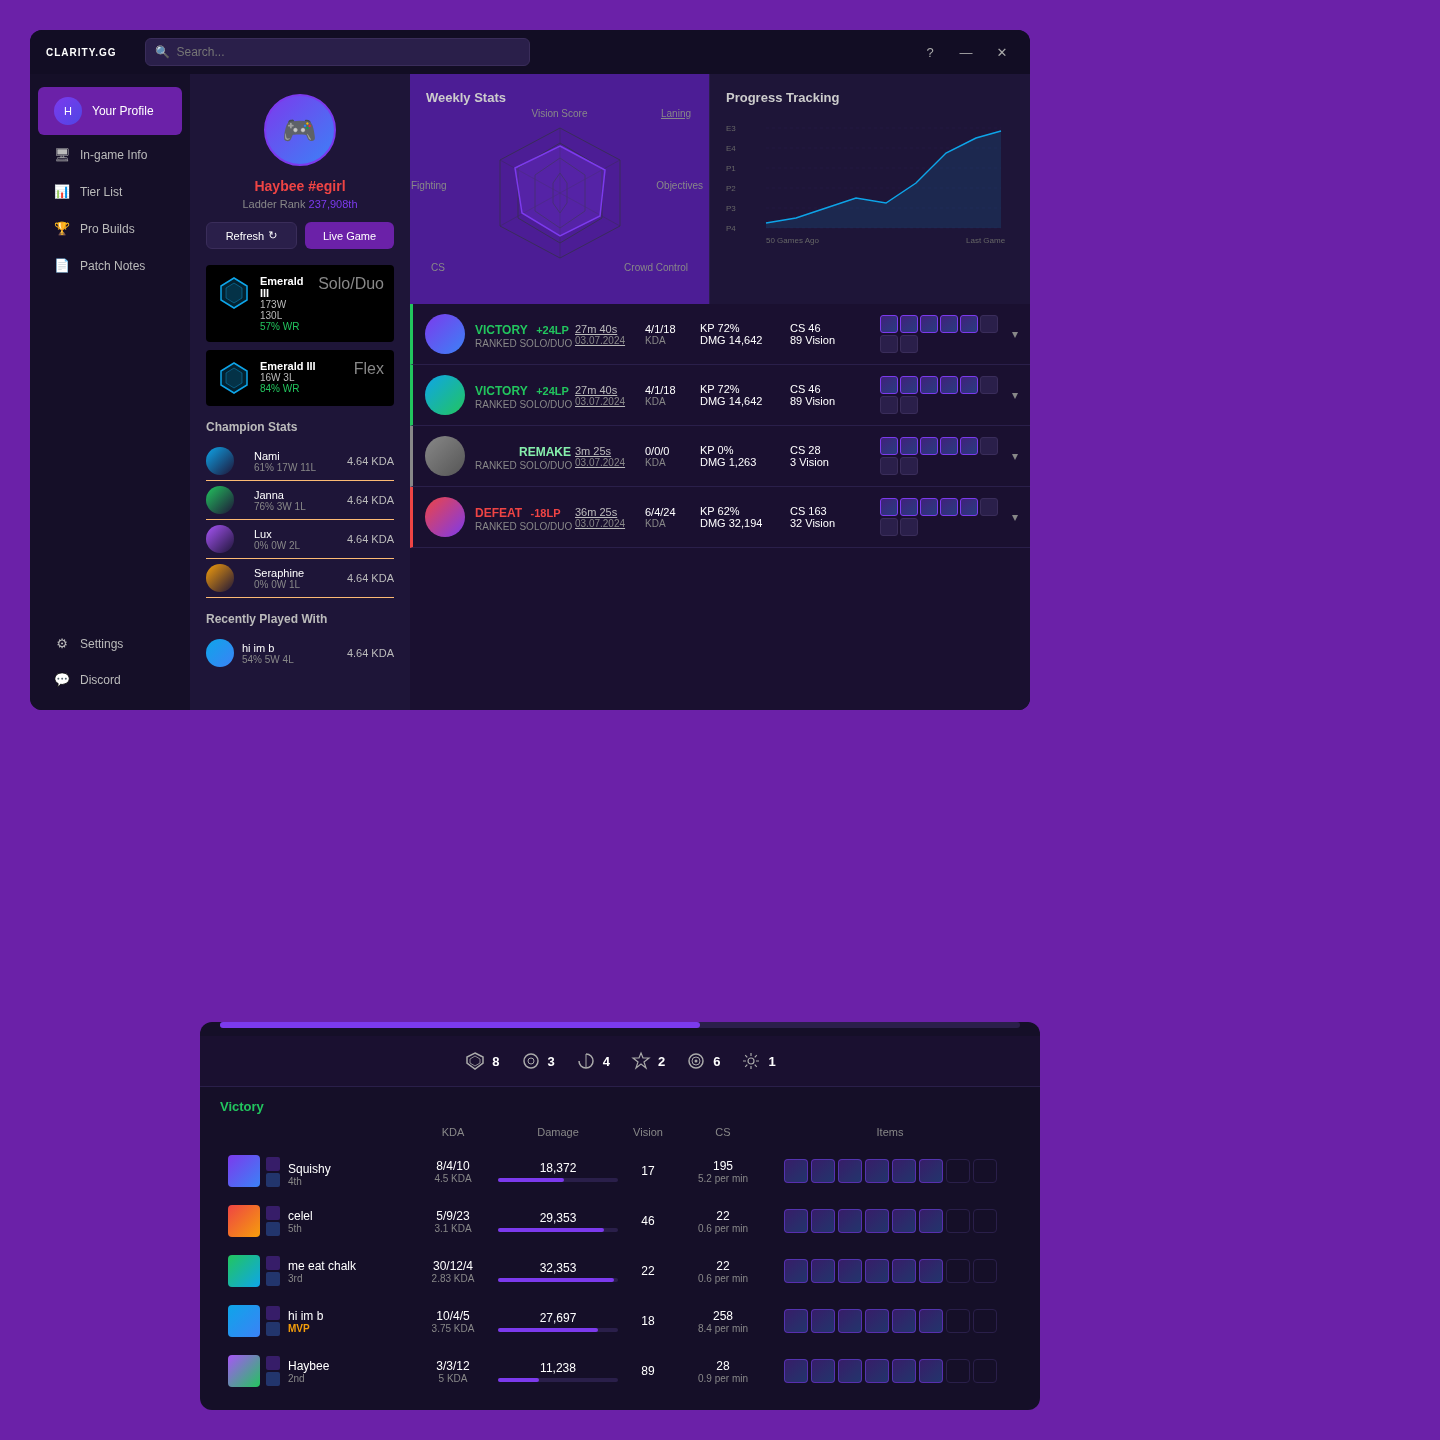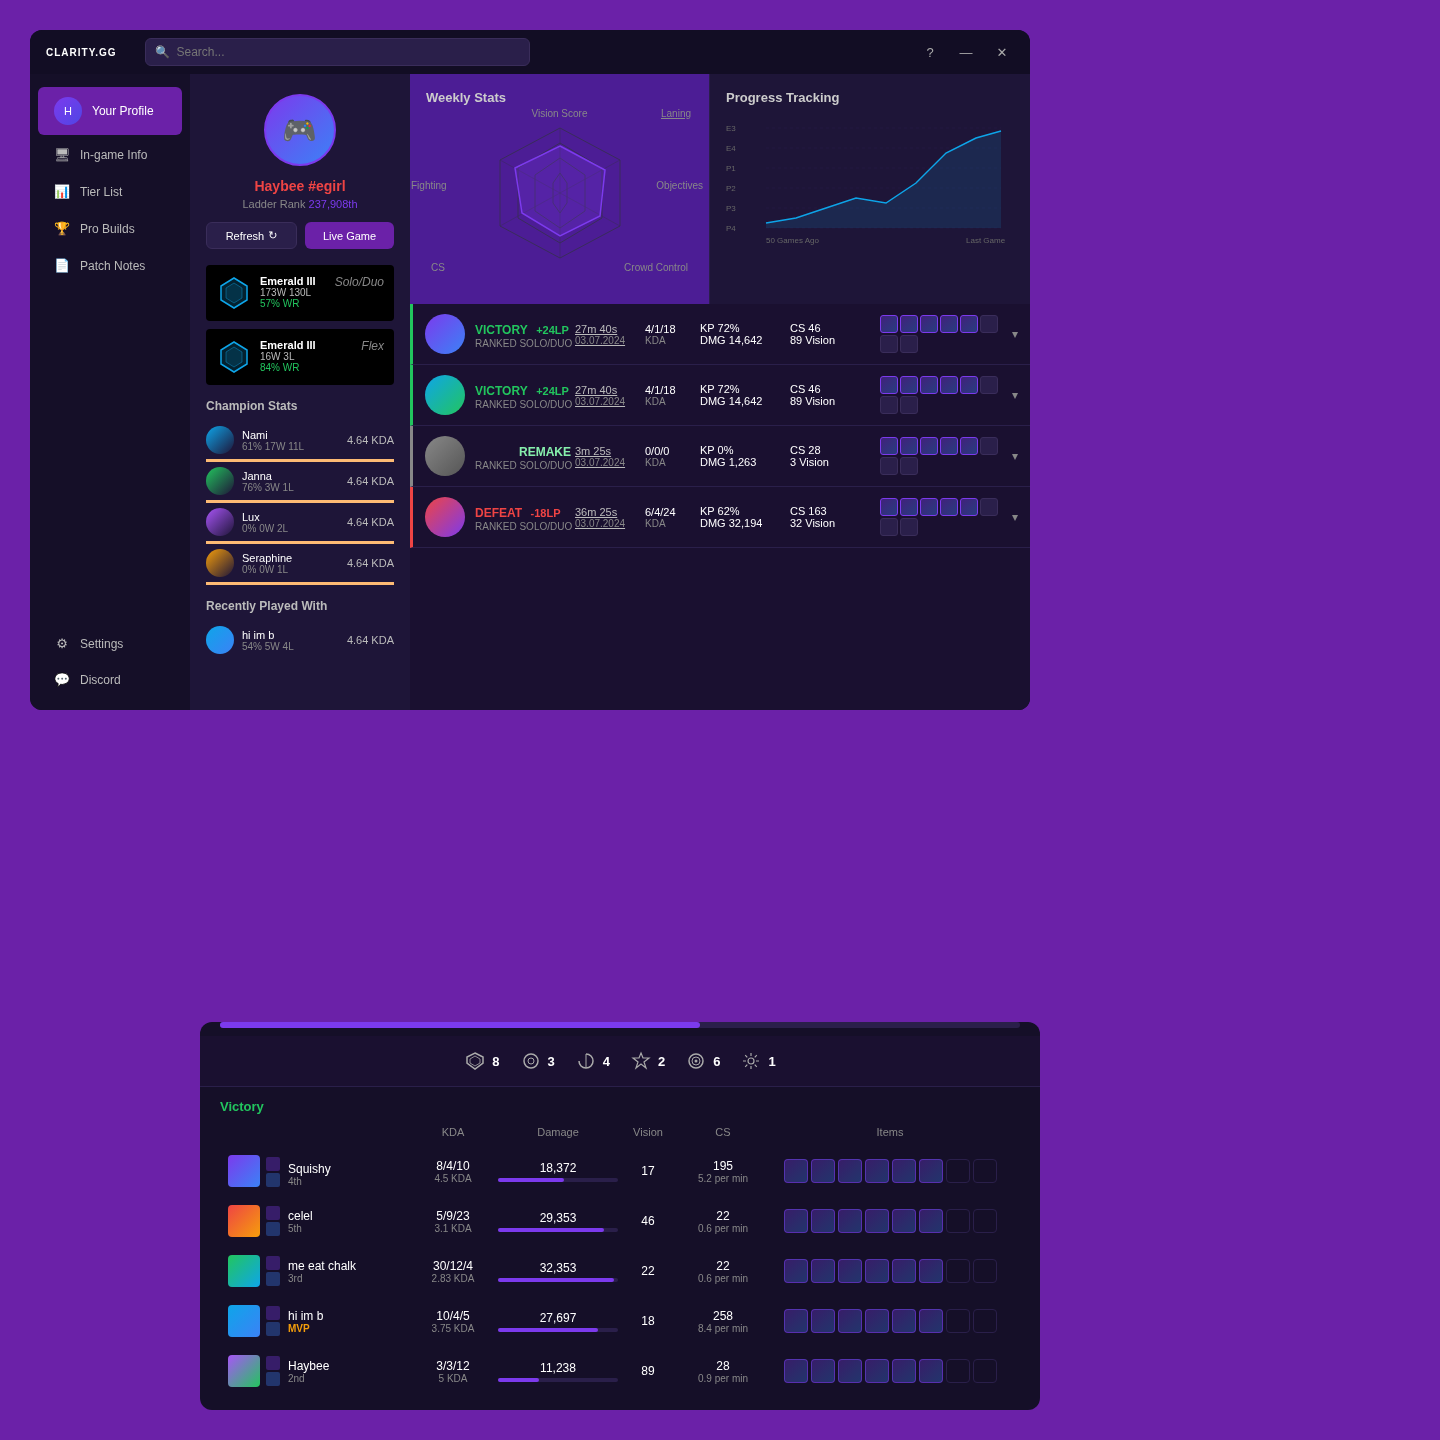--- a/index.html
+++ b/index.html
@@ -217,36 +217,36 @@
       flex-shrink: 0;
       display: flex;
       align-items: center;
       justify-content: center;
     }
     .rank-icon svg { width: 34px; height: 34px; }
     .rank-info { flex: 1; }
     .rank-name { color: #fff; font-size: 11px; font-weight: 600; }
     .rank-wr { color: #888; font-size: 10px; }
     .rank-wr span { color: #22c55e; }
-    .rank-mode { color: #888; font-size: 12px; text-align: right; font-style: italic; }
+    .rank-mode { color: #888; font-size: 16px; text-align: right; }
     .rank-wl { color: #bbb; font-size: 10px; }
 
     .section-title {
       color: #bbb;
       font-size: 12px;
       font-weight: 600;
       margin: 14px 0 8px;
     }
 
     .champ-row {
       display: flex;
       align-items: center;
-      gap: 8px;
+      gap: 20px;
       padding: 5px 0;
-      border-bottom: 3px solid #fdba74;
+      border-bottom: 1px solid #fdba74;
     }
     .champ-icon {
       width: 28px;
       height: 28px;
       border-radius: 50%;
       background: linear-gradient(135deg, #4f46e5, #7c3aed);
       flex-shrink: 0;
     }
     .champ-name { color: #fff; font-size: 11px; flex: 1; }
     .champ-sub { color: #888; font-size: 10px; }

